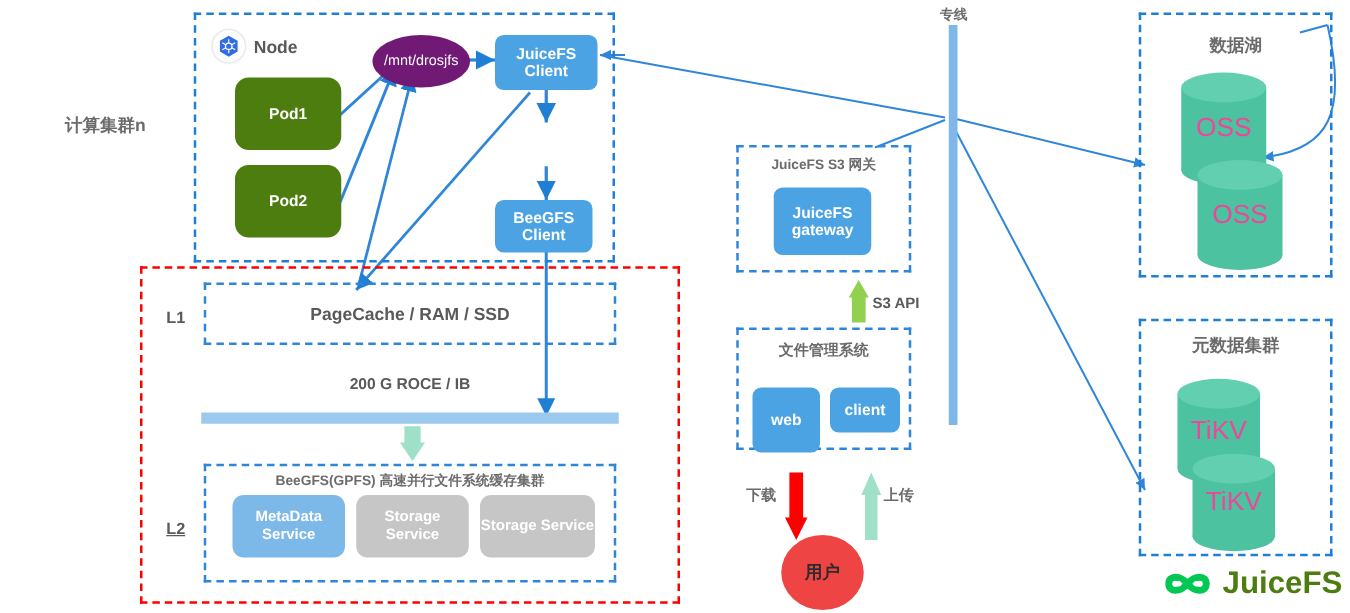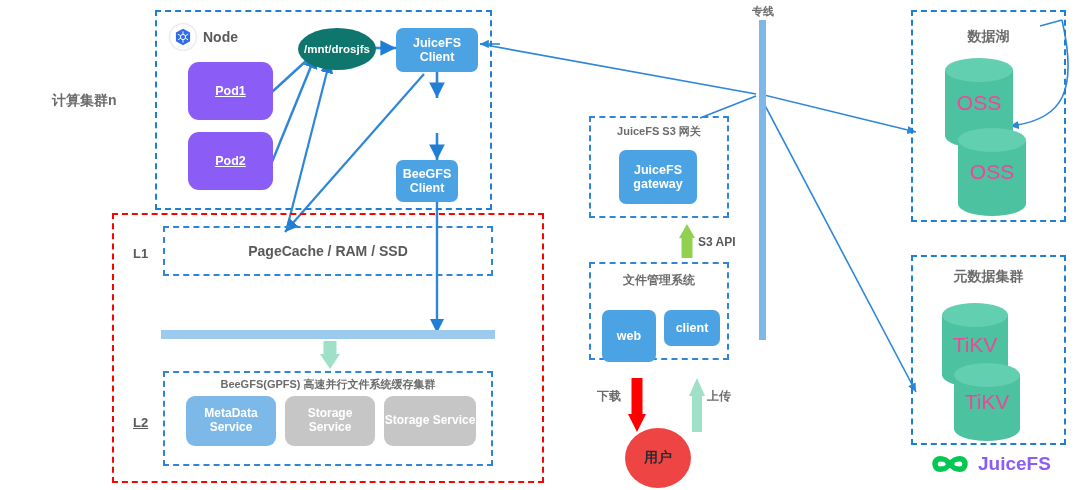--- a/index.html
+++ b/index.html
@@ -10,23 +10,23 @@
 
   
   .dash-blue{border:2.5px dashed #1f7fd4;}
   .dash-blue-thin{border:2px dashed #2f86d8;}
   .dash-red{border:2.5px dashed #ff0000;}
 
   
   .box{display:flex;align-items:center;justify-content:center;text-align:center;
        color:#fff;font-weight:bold;line-height:1.15;}
   .blue-box{background:#4ba3e3;border-radius:7px;font-size:12.5px;}
-  .green-box{background:#8b5cf6;border-radius:11px;font-size:12.5px;text-decoration:underline;}
-  .gray-ellipse{background:#0f766e;border-radius:50%;color:#fff;font-size:11.5px;
-                display:flex;align-items:center;justify-content:center;font-weight:bold;}
+  .green-box{background:#4d7c0f;border-radius:11px;font-size:12.5px;}
+  .gray-ellipse{background:#701a75;border-radius:50%;color:#fff;font-size:11.5px;
+                display:flex;align-items:center;justify-content:center;}
   .lblue-box{background:#7db9e8;border-radius:9px;font-size:12px;}
   .gray-box{background:#c6c6c6;border-radius:9px;font-size:12px;color:#fff;}
 
   
   .cap{color:#595959;font-weight:bold;}
   .cap-cn{color:#6b6b6b;font-weight:bold;}
 
   
   .cyl{position:absolute;}
   .cyl .body{position:absolute;left:0;right:0;top:12px;bottom:12px;background:#4cc2a0;}
@@ -124,30 +124,31 @@
     </span>
     <span class="cap" style="font-size:14px;">Node</span>
   </div>
 
   <div class="abs box green-box" style="left:188px;top:62px;width:85px;height:58px;">Pod1</div>
   <div class="abs box green-box" style="left:188px;top:132px;width:85px;height:58px;">Pod2</div>
 
   <div class="abs gray-ellipse" style="left:298px;top:28px;width:78px;height:42px;">/mnt/drosjfs</div>
 
   <div class="abs box blue-box" style="left:396px;top:28px;width:82px;height:44px;">JuiceFS Client</div>
-  <div class="abs box blue-box" style="left:396px;top:160px;width:62px;height:42px;">BeeGFS Client</div>
+  <div class="abs box blue-box" style="left:396px;top:160px;width:78px;height:42px;">BeeGFS Client</div>
 
   <div class="abs dash-red" style="left:112px;top:213px;width:432px;height:270px;"></div>
 
   <div class="abs cap" style="left:133px;top:246px;font-size:13px;">L1</div>
   <div class="abs dash-blue-thin" style="left:163px;top:226px;width:330px;height:50px;
               display:flex;align-items:center;justify-content:center;">
     <span class="cap" style="font-size:14px;">PageCache / RAM / SSD</span>
   </div>
 
+  <div class="abs cap" style="left:163px;top:300px;width:330px;text-align:center;font-size:12.5px;">200 G ROCE / IB</div>
   <div class="abs" style="left:161px;top:330px;width:334px;height:9px;background:#9cc9ee;"></div>
 
   <div class="abs cap" style="left:133px;top:415px;font-size:13px;text-decoration:underline;">L2</div>
   <div class="abs dash-blue-thin" style="left:163px;top:371px;width:330px;height:95px;"></div>
   <div class="abs cap-cn" style="left:167px;top:377px;width:322px;text-align:center;font-size:11px;">BeeGFS(GPFS) 高速并行文件系统缓存集群</div>
 
   <div class="abs box lblue-box" style="left:186px;top:396px;width:90px;height:50px;">MetaData Service</div>
   <div class="abs box gray-box" style="left:285px;top:396px;width:90px;height:50px;">Storage Service</div>
   <div class="abs box gray-box" style="left:384px;top:396px;width:92px;height:50px;">Storage Service</div>
 
@@ -199,16 +200,16 @@
       <div class="top"></div>
     <div class="lab">TiKV</div>
   </div>
 
   <div class="abs" style="left:930px;top:452px;display:flex;align-items:center;gap:6px;">
     <svg width="42" height="24" viewBox="0 0 42 24">
       <path d="M5,12 C5,5 14,5 20,12 C26,19 35,19 35,12 C35,5 26,5 20,12 C14,19 5,19 5,12 z" fill="none" stroke="#00c853" stroke-width="5.5"></path>
       <circle cx="13" cy="12" r="2.2" fill="#fff"></circle>
       <circle cx="27" cy="12" r="2.2" fill="#fff"></circle>
     </svg>
-    <span style="color:#8b5cf6;font-size:19px;font-weight:bold;">JuiceFS</span>
+    <span style="color:#4d7c0f;font-size:25px;font-weight:bold;">JuiceFS</span>
   </div>
 
 </div>
 
 </body></html>

